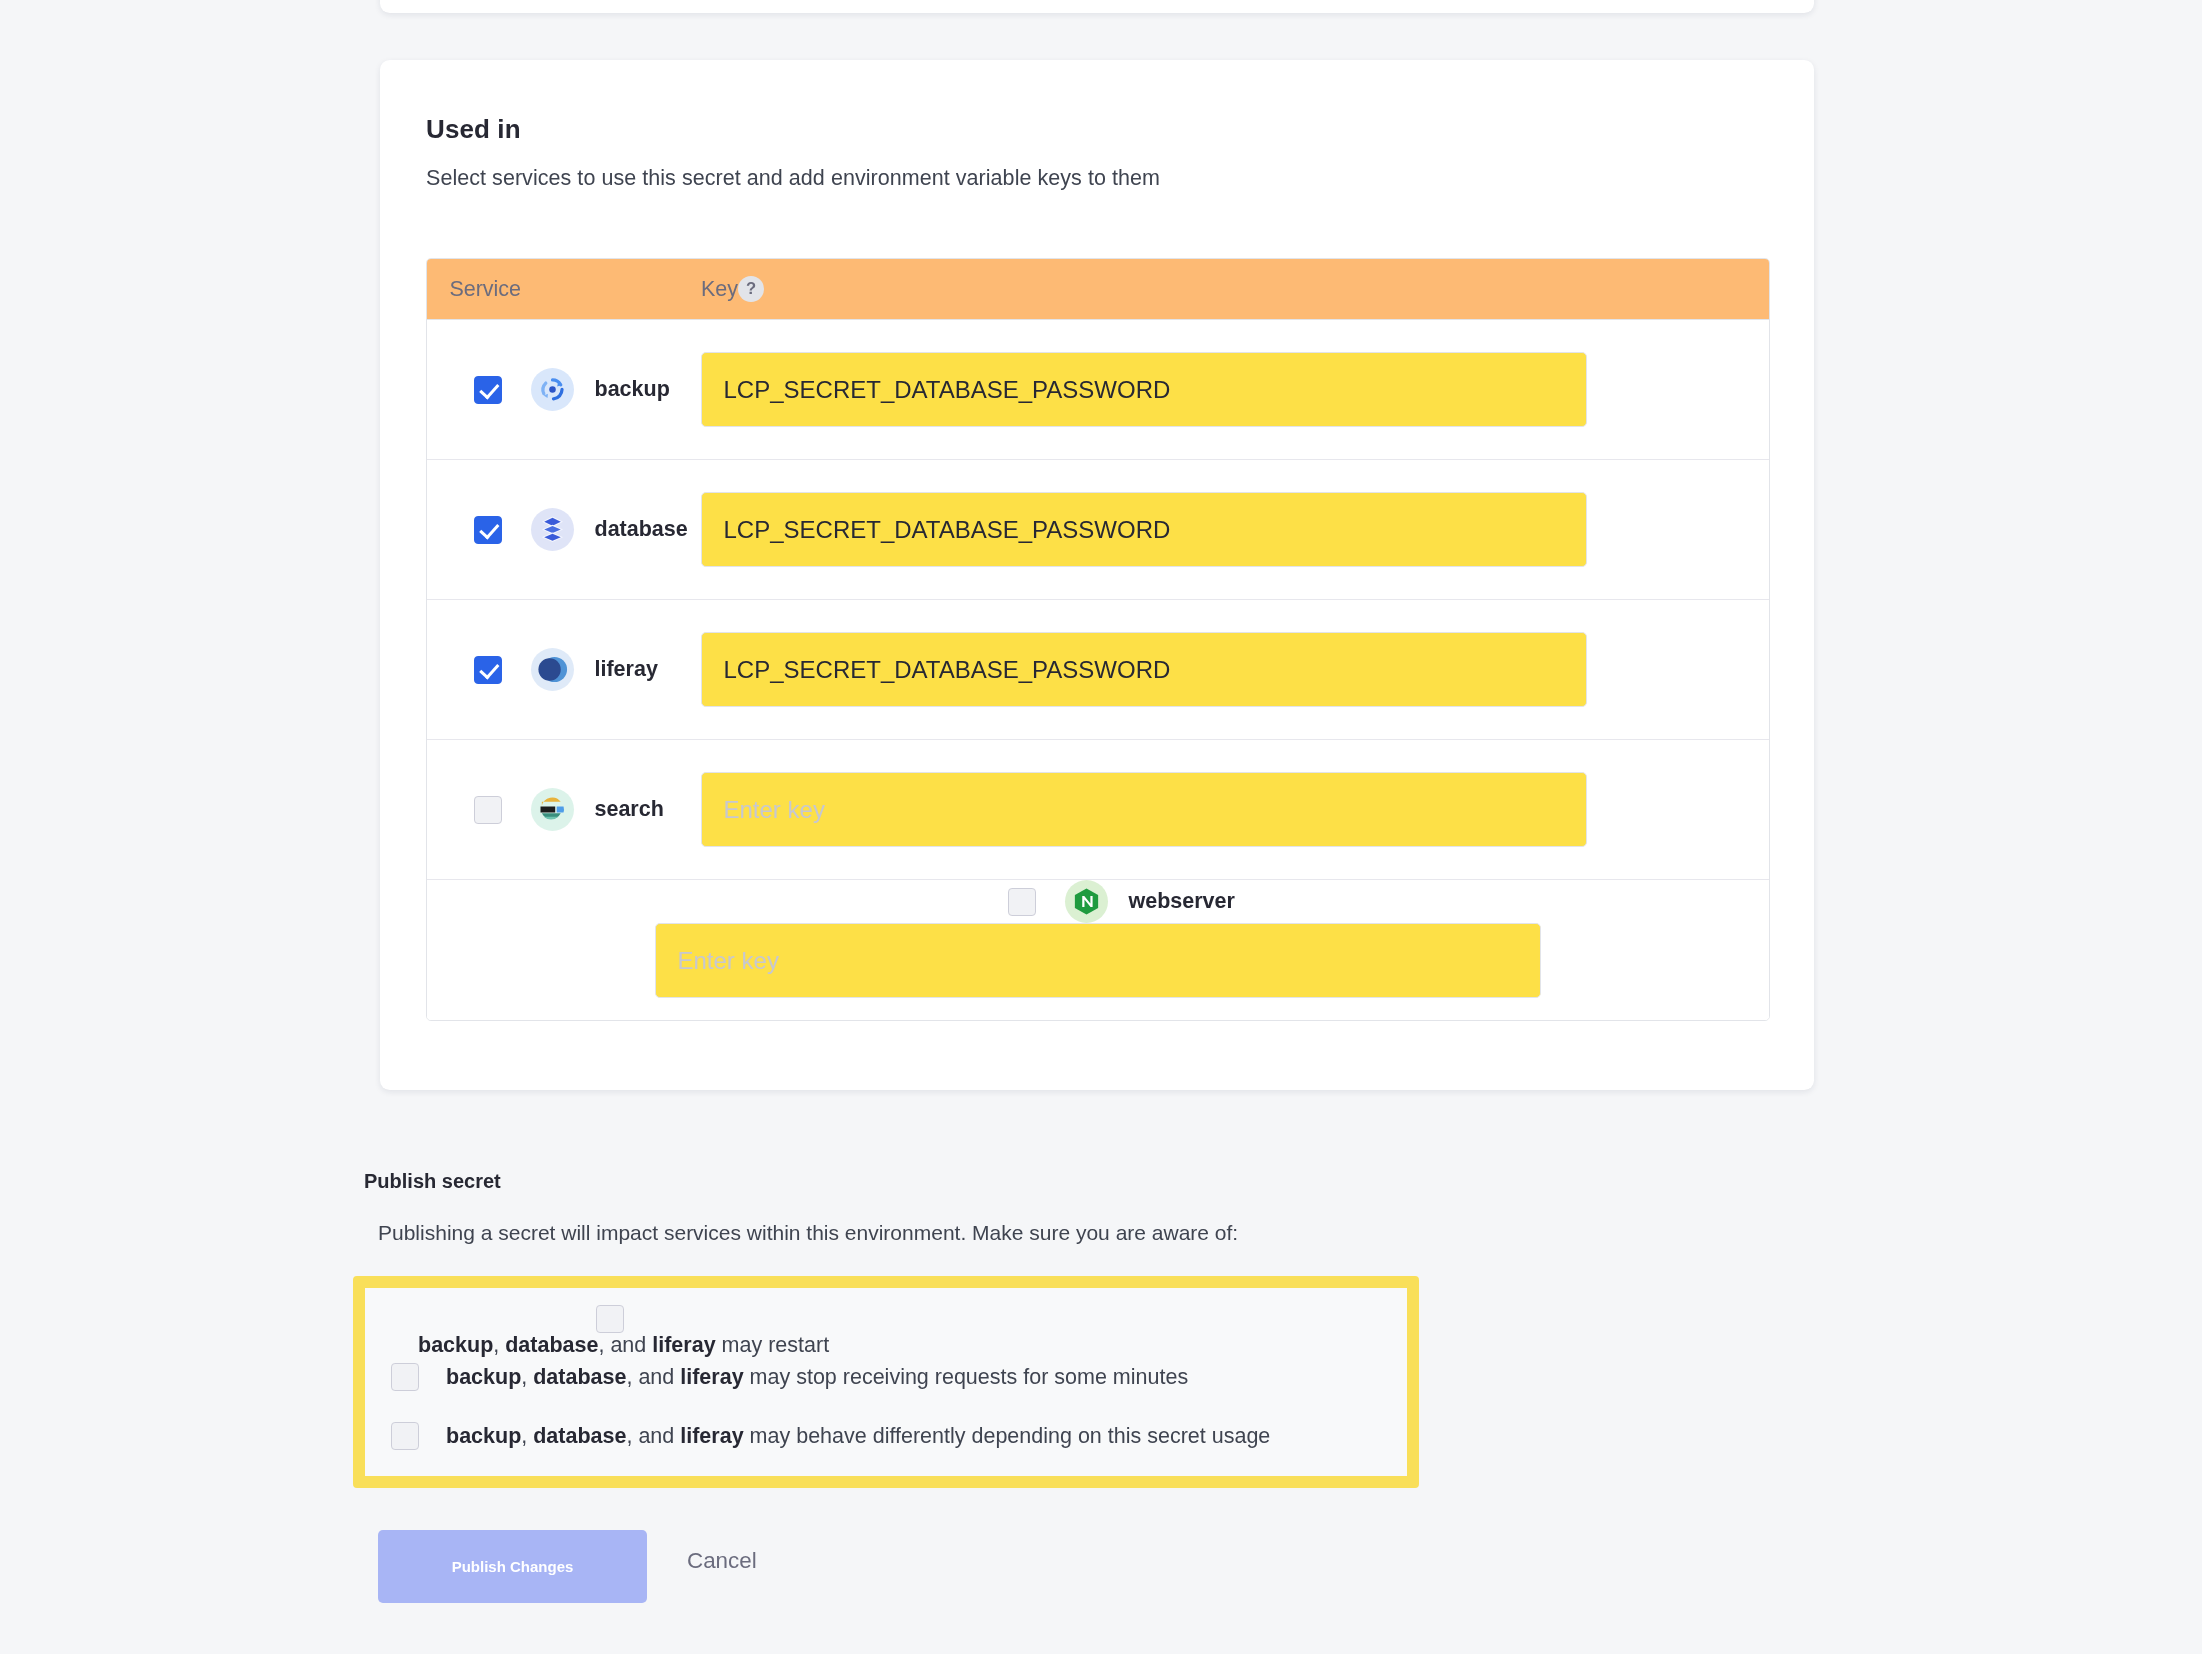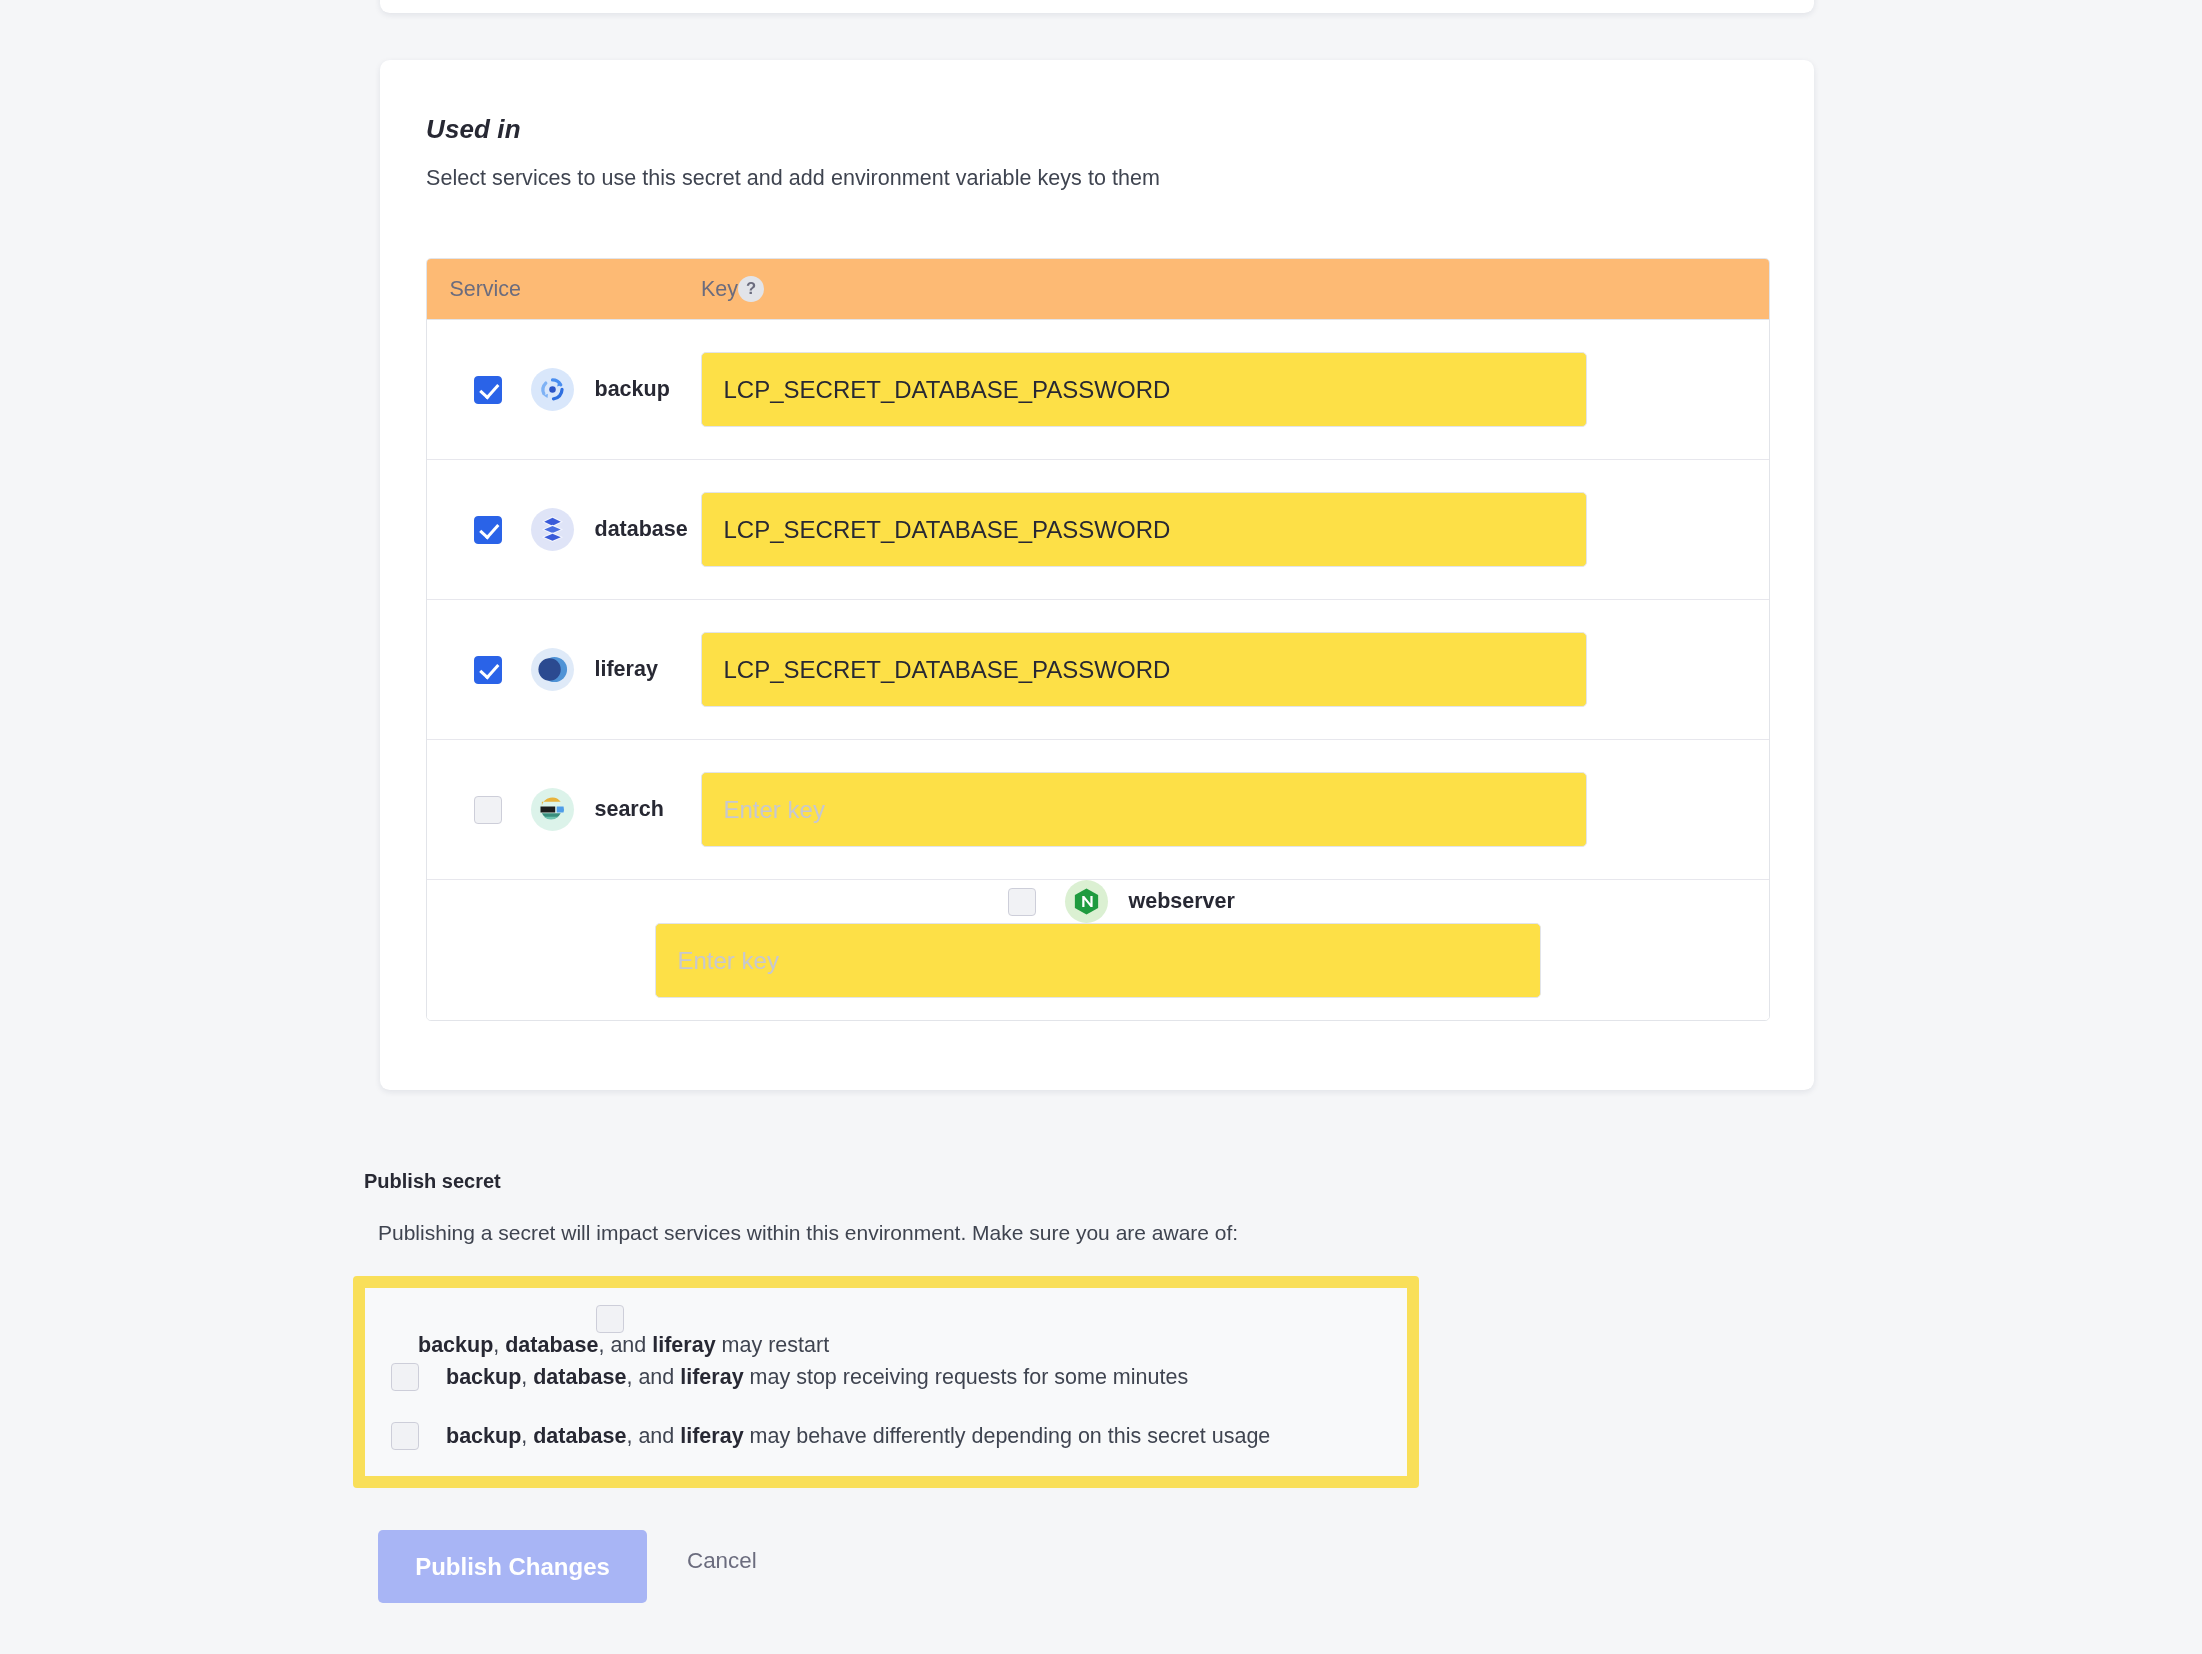--- a/index.html
+++ b/index.html
@@ -44,21 +44,20 @@
   }
 
   .card-title {
     position: absolute;
     left: 46px;
     top: 54px;
     font-size: 26px;
     font-weight: bold;
     color: #272833;
     letter-spacing: 0.1px;
-    font-style: italic;
   }
 
   .card-sub {
     position: absolute;
     left: 46px;
     top: 106px;
     font-size: 21.5px;
     color: #3f4450;
     letter-spacing: 0.05px;
   }
@@ -257,21 +256,21 @@
     position: absolute;
     left: 378px;
     top: 1530px;
     width: 269px;
     height: 73px;
     background: #a8b5f5;
     border: none;
     border-radius: 4.9px;
     color: #ffffff;
     font-family: "Liberation Sans", sans-serif;
-    font-size: 24px;
+    font-size: 15px;
     font-weight: bold;
     cursor: default;
   }
 
   .btn-cancel {
     position: absolute;
     left: 687px;
     top: 1548px;
     background: none;
     border: none;

